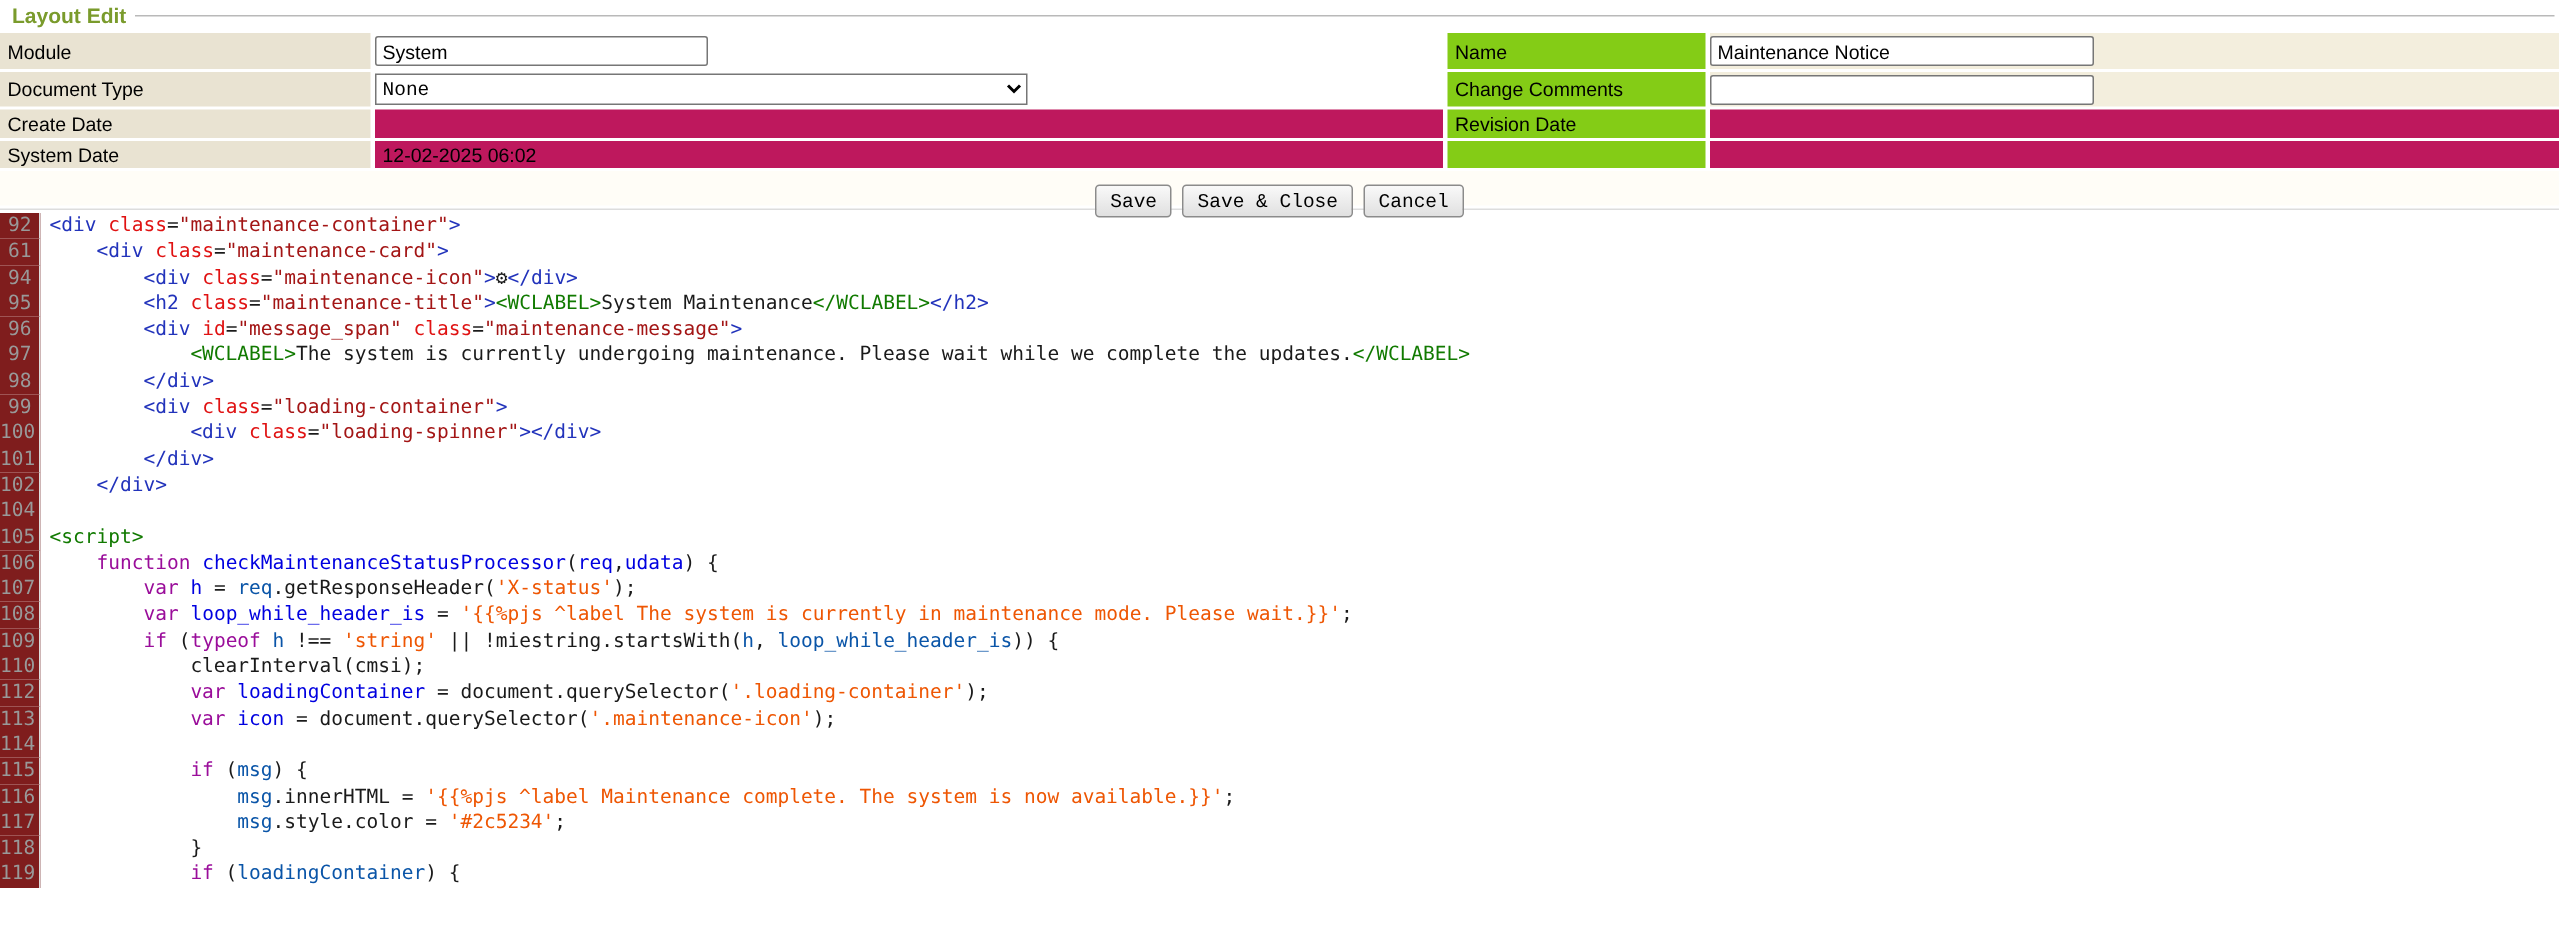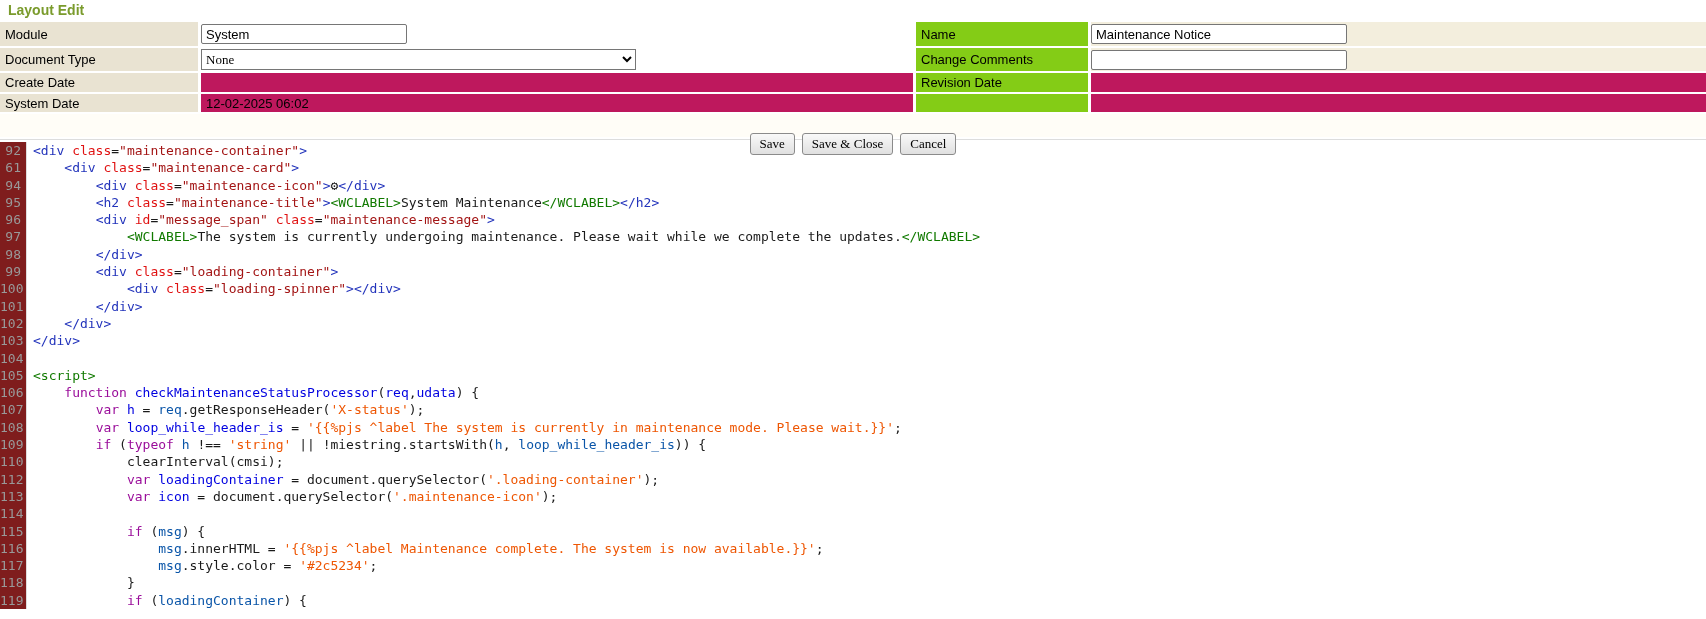--- a/index.html
+++ b/index.html
@@ -1,42 +1,42 @@
 <!DOCTYPE html>
 <html><head>
 <meta charset="utf-8">
 <style>
   html,body{margin:0;padding:0;}
   body{
     width:1706px;height:619px;overflow:hidden;background:#fff;
     font-family:"Liberation Sans",sans-serif;color:#000;
   }
   
-  .titlebar{display:flex;align-items:flex-start;height:20px;padding:2px 2px 0 8px;flex-direction:column;}
+  .titlebar{display:flex;align-items:flex-start;height:20px;padding:2px 2px 0 8px;}
   .title{color:#7a9b2c;font-weight:bold;font-size:14px;line-height:16px;white-space:nowrap;}
   .legend-line{flex:1;height:1px;background:#b9b9b9;margin:8px 1px 0 6px;}
   
   .formgrid{display:flex;flex-direction:column;gap:2px;}
   .frow{display:flex;gap:3px;}
   .h24{height:24px}.h23{height:23px}.h19{height:19px}.h18{height:18px}
-  .lbl{width:198px;background:#e9e3d2;font-size:13px;padding-left:5px;display:flex;align-items:center;box-sizing:border-box;}
+  .lbl{width:247px;background:#e9e3d2;font-size:13px;padding-left:5px;display:flex;align-items:center;box-sizing:border-box;}
   .lval{width:712px;box-sizing:border-box;}
   .rlbl{width:172px;background:#84cc16;font-size:13px;padding-left:5px;display:flex;align-items:center;box-sizing:border-box;}
   .rval{flex:1;box-sizing:border-box;}
   .bg-cream{background:#f3eedd;}
   .bg-light{background:#be185d;}
   .ti{height:20px;border:1px solid #767676;border-radius:2px;background:#fff;
       font-family:"Liberation Sans",sans-serif;font-size:13px;padding:0 4px;margin-top:2px;box-sizing:border-box;}
   .sel{height:21px;border:1px solid #767676;background:#fff;
-      font-family:Liberation Serif, serif;font-size:13px;margin-top:1px;box-sizing:border-box;}
-  .w258{width:206px}.w256{width:256px}.w435{width:435px}
+      font-family:Liberation Mono, monospace;font-size:13px;margin-top:1px;box-sizing:border-box;}
+  .w258{width:222px}.w256{width:256px}.w435{width:435px}
   .valtext{font-size:13px;padding-left:5px;display:flex;align-items:center;height:100%;}
   
   .btnrow{background:#fffdf7;height:23px;margin-top:2px;display:flex;justify-content:center;gap:7px;}
-  .btn{font-family:Liberation Serif, serif;font-size:13px;height:22px;margin-top:19px;
+  .btn{font-family:Liberation Mono, monospace;font-size:13px;height:22px;margin-top:9px;
        border:1px solid #8b8b8b;border-radius:3px;background:linear-gradient(#f9f9f9,#e0e0e0);
        padding:0 9px;color:#000;}
   
   .editor{margin-top:2px;border-top:1px solid #ddd;height:482px;overflow:hidden;
           font-family:"DejaVu Sans Mono",monospace;font-size:13px;background:#fff;padding-top:2px;}
   .cl{white-space:pre;line-height:17.3px;height:17.3px;}
   .ln{display:inline-block;width:27px;padding-right:5px;box-sizing:border-box;text-align:right;
       color:#999;background:#7f1d1d;border-right:1px solid #ddd;}
   .lc{padding-left:6px;}
   .c-tag{color:#2233bb}
@@ -117,21 +117,20 @@
     <div class="cl"><span class="ln">61</span><span class="lc"><span class="c-pl">    </span><span class="c-tag">&lt;div</span><span class="c-pl"> </span><span class="c-attr">class</span><span class="c-pl">=</span><span class="c-aval">"maintenance-card"</span><span class="c-tag">&gt;</span></span></div>
     <div class="cl"><span class="ln">94</span><span class="lc"><span class="c-pl">        </span><span class="c-tag">&lt;div</span><span class="c-pl"> </span><span class="c-attr">class</span><span class="c-pl">=</span><span class="c-aval">"maintenance-icon"</span><span class="c-tag">&gt;</span><span class="c-tx">⚙</span><span class="c-tag">&lt;/div&gt;</span></span></div>
     <div class="cl"><span class="ln">95</span><span class="lc"><span class="c-pl">        </span><span class="c-tag">&lt;h2</span><span class="c-pl"> </span><span class="c-attr">class</span><span class="c-pl">=</span><span class="c-aval">"maintenance-title"</span><span class="c-tag">&gt;</span><span class="c-gtag">&lt;WCLABEL&gt;</span><span class="c-tx">System Maintenance</span><span class="c-gtag">&lt;/WCLABEL&gt;</span><span class="c-tag">&lt;/h2&gt;</span></span></div>
     <div class="cl"><span class="ln">96</span><span class="lc"><span class="c-pl">        </span><span class="c-tag">&lt;div</span><span class="c-pl"> </span><span class="c-attr">id</span><span class="c-pl">=</span><span class="c-aval">"message_span"</span><span class="c-pl"> </span><span class="c-attr">class</span><span class="c-pl">=</span><span class="c-aval">"maintenance-message"</span><span class="c-tag">&gt;</span></span></div>
     <div class="cl"><span class="ln">97</span><span class="lc"><span class="c-pl">            </span><span class="c-gtag">&lt;WCLABEL&gt;</span><span class="c-tx">The system is currently undergoing maintenance. Please wait while we complete the updates.</span><span class="c-gtag">&lt;/WCLABEL&gt;</span></span></div>
     <div class="cl"><span class="ln">98</span><span class="lc"><span class="c-pl">        </span><span class="c-tag">&lt;/div&gt;</span></span></div>
     <div class="cl"><span class="ln">99</span><span class="lc"><span class="c-pl">        </span><span class="c-tag">&lt;div</span><span class="c-pl"> </span><span class="c-attr">class</span><span class="c-pl">=</span><span class="c-aval">"loading-container"</span><span class="c-tag">&gt;</span></span></div>
     <div class="cl"><span class="ln">100</span><span class="lc"><span class="c-pl">            </span><span class="c-tag">&lt;div</span><span class="c-pl"> </span><span class="c-attr">class</span><span class="c-pl">=</span><span class="c-aval">"loading-spinner"</span><span class="c-tag">&gt;&lt;/div&gt;</span></span></div>
     <div class="cl"><span class="ln">101</span><span class="lc"><span class="c-pl">        </span><span class="c-tag">&lt;/div&gt;</span></span></div>
     <div class="cl"><span class="ln">102</span><span class="lc"><span class="c-pl">    </span><span class="c-tag">&lt;/div&gt;</span></span></div>
-    <div class="cl"><span class="ln">103</span><span class="lc"><span class="c-tag">&lt;/div&gt;</span></span></div>
     <div class="cl"><span class="ln">104</span><span class="lc"></span></div>
     <div class="cl"><span class="ln">105</span><span class="lc"><span class="c-gtag">&lt;script&gt;</span></span></div>
     <div class="cl"><span class="ln">106</span><span class="lc"><span class="c-pl">    </span><span class="c-kw">function</span><span class="c-pl"> </span><span class="c-def">checkMaintenanceStatusProcessor</span><span class="c-pl">(</span><span class="c-def">req</span><span class="c-pl">,</span><span class="c-def">udata</span><span class="c-pl">) {</span></span></div>
     <div class="cl"><span class="ln">107</span><span class="lc"><span class="c-pl">        </span><span class="c-kw">var</span><span class="c-pl"> </span><span class="c-def">h</span><span class="c-pl"> = </span><span class="c-lv">req</span><span class="c-pl">.getResponseHeader(</span><span class="c-str">'X-status'</span><span class="c-pl">);</span></span></div>
     <div class="cl"><span class="ln">108</span><span class="lc"><span class="c-pl">        </span><span class="c-kw">var</span><span class="c-pl"> </span><span class="c-def">loop_while_header_is</span><span class="c-pl"> = </span><span class="c-str">'{{%pjs ^label The system is currently in maintenance mode. Please wait.}}'</span><span class="c-pl">;</span></span></div>
     <div class="cl"><span class="ln">109</span><span class="lc"><span class="c-pl">        </span><span class="c-kw">if</span><span class="c-pl"> (</span><span class="c-kw">typeof</span><span class="c-pl"> </span><span class="c-lv">h</span><span class="c-pl"> !== </span><span class="c-str">'string'</span><span class="c-pl"> || !miestring.startsWith(</span><span class="c-lv">h</span><span class="c-pl">, </span><span class="c-lv">loop_while_header_is</span><span class="c-pl">)) {</span></span></div>
     <div class="cl"><span class="ln">110</span><span class="lc"><span class="c-pl">            clearInterval(cmsi);</span></span></div>
     <div class="cl"><span class="ln">112</span><span class="lc"><span class="c-pl">            </span><span class="c-kw">var</span><span class="c-pl"> </span><span class="c-def">loadingContainer</span><span class="c-pl"> = document.querySelector(</span><span class="c-str">'.loading-container'</span><span class="c-pl">);</span></span></div>
     <div class="cl"><span class="ln">113</span><span class="lc"><span class="c-pl">            </span><span class="c-kw">var</span><span class="c-pl"> </span><span class="c-def">icon</span><span class="c-pl"> = document.querySelector(</span><span class="c-str">'.maintenance-icon'</span><span class="c-pl">);</span></span></div>
     <div class="cl"><span class="ln">114</span><span class="lc"></span></div>

